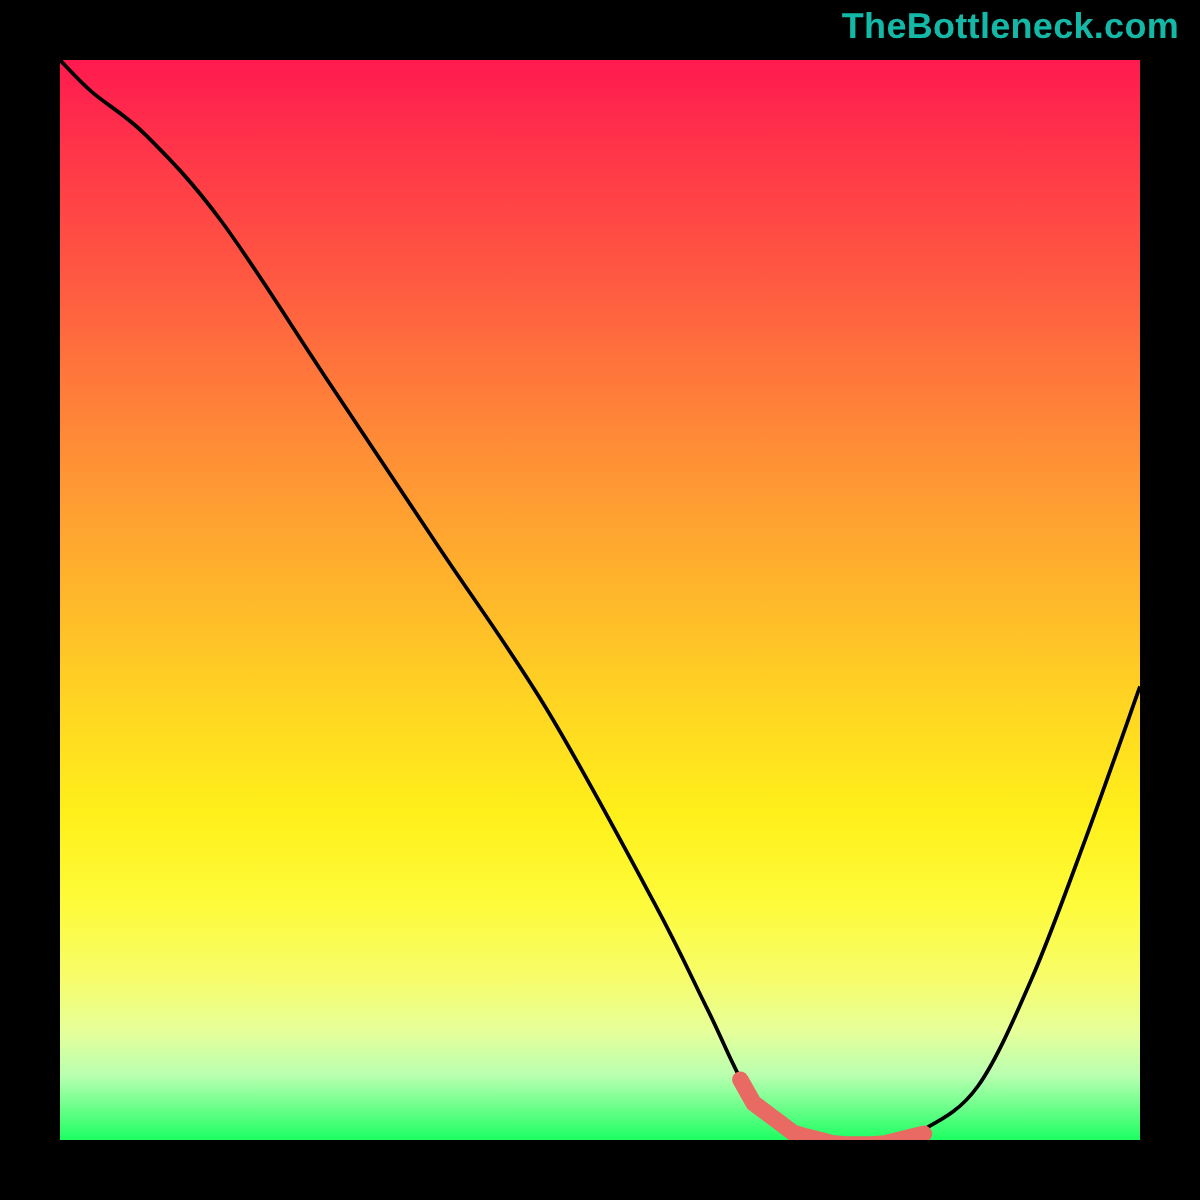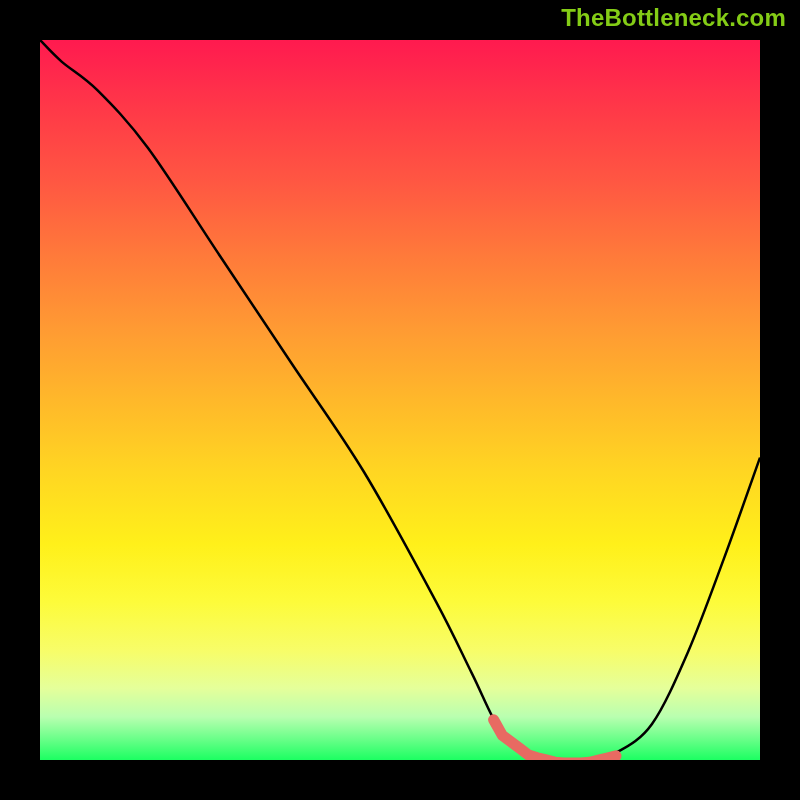--- a/index.html
+++ b/index.html
@@ -8,21 +8,21 @@
     height: 800px;
     background: #000;
     position: relative;
     overflow: hidden;
     font-family: Arial, Helvetica, sans-serif;
   }
   .attribution {
     position: absolute;
     top: 4px;
     right: 14px;
-    color: #84cc16;
+    color: #14b8a6;
     font-size: 24px;
     font-weight: 600;
     letter-spacing: 0.2px;
   }
   .plot-area {
     position: absolute;
     left: 40px;
     top: 40px;
     width: 720px;
     height: 720px;

